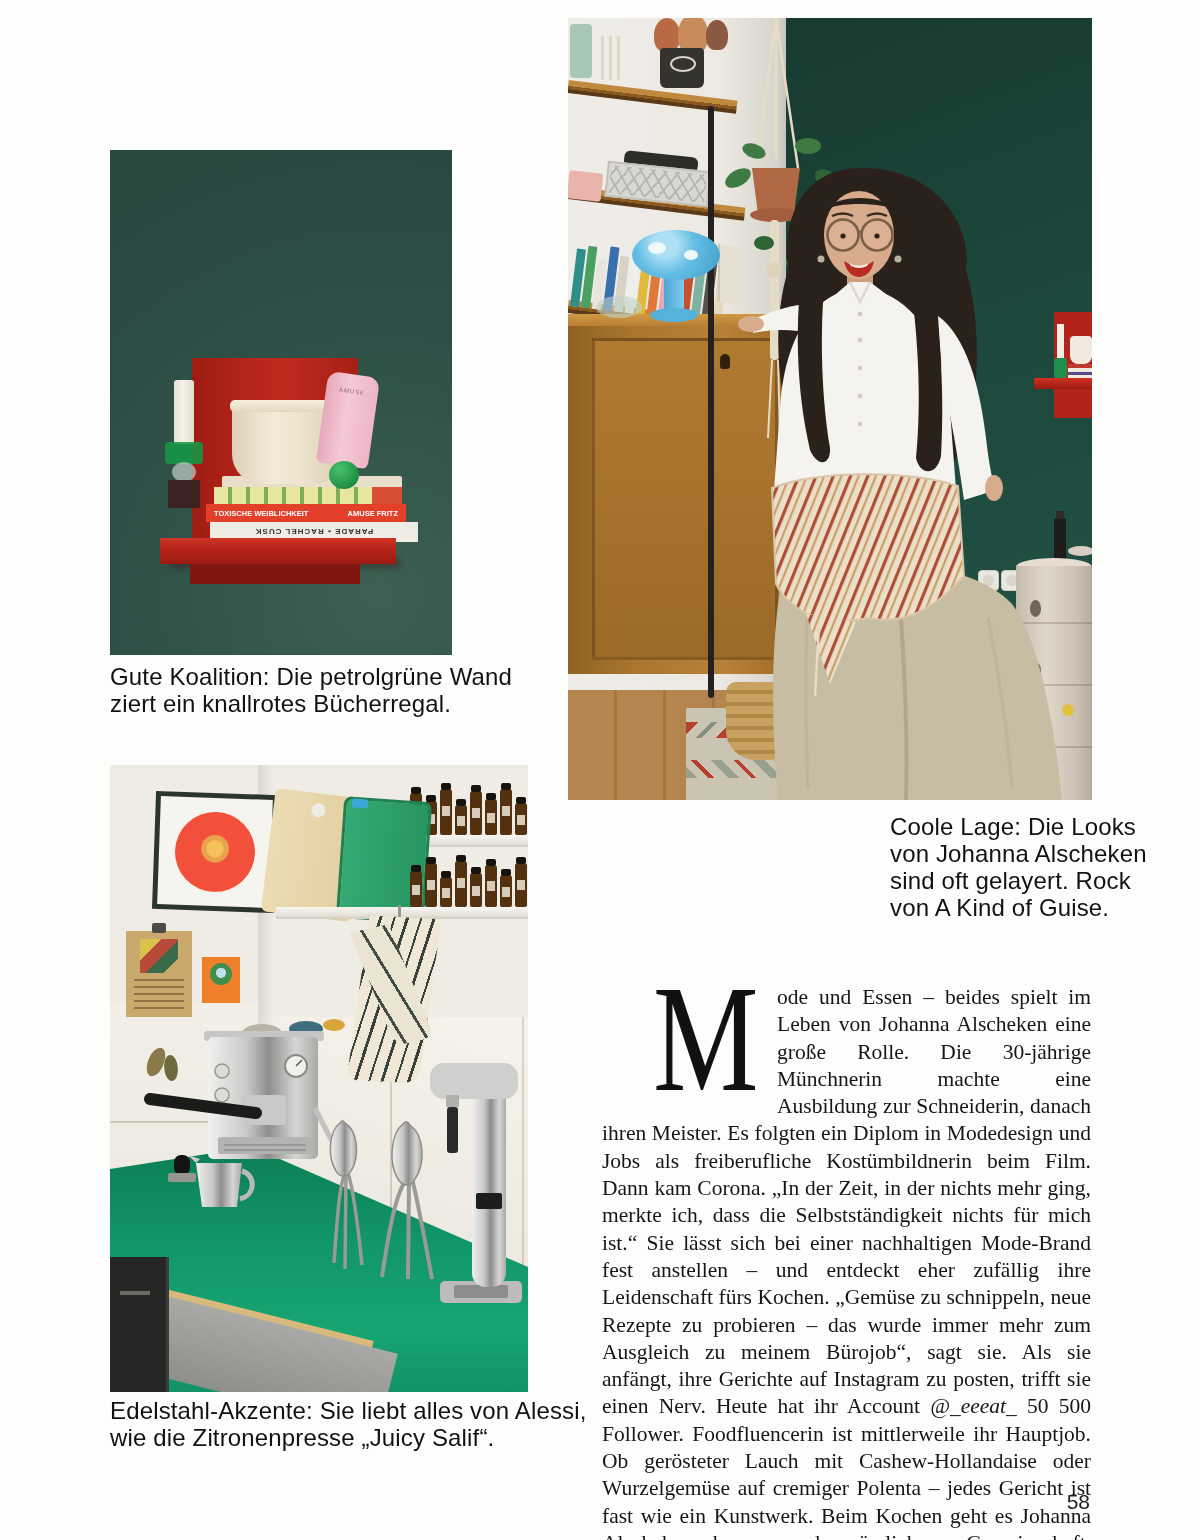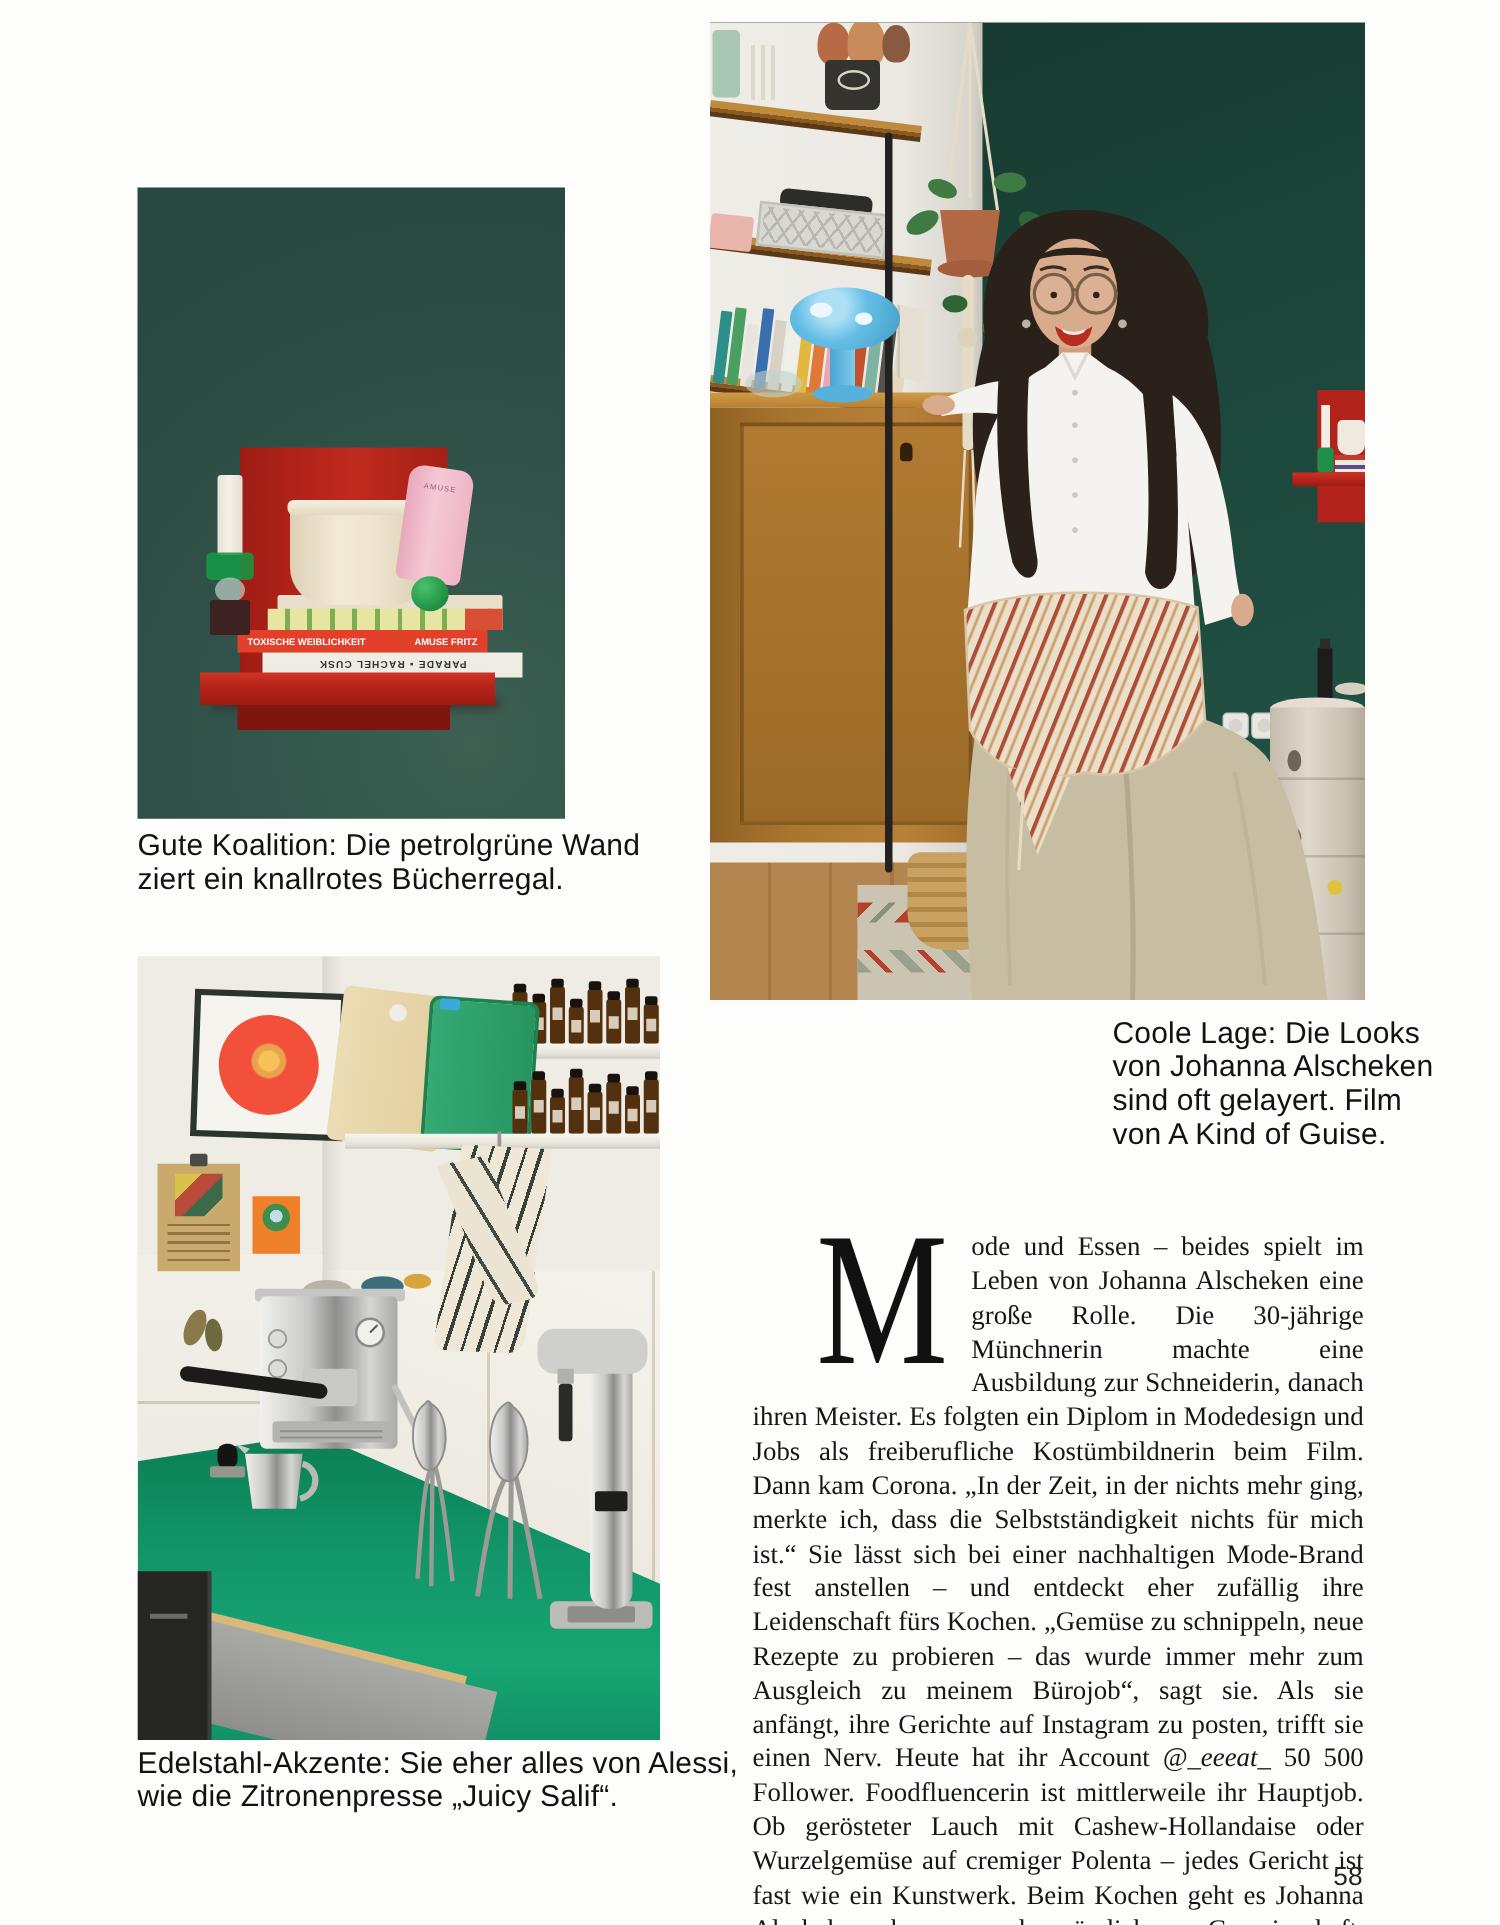--- a/index.html
+++ b/index.html
@@ -31,21 +31,21 @@
      background:radial-gradient(circle at 78% 88%, #3d6053 0%, #2f5148 45%, #284840 90%);}
   .p1-panel{left:82px;top:208px;width:166px;height:186px;
      background:linear-gradient(90deg,#9e1d13,#b2231a 30%,#c02a1e 55%,#a51f15);}
   .p1-board{left:50px;top:388px;width:236px;height:26px;
      background:linear-gradient(180deg,#d03527,#b8241a 40%,#9c1b12);}
   .p1-board2{left:80px;top:414px;width:170px;height:20px;background:#7e150e;}
   .p1-papers{left:112px;top:326px;width:180px;height:12px;background:#e8dfca;border-radius:2px;}
   .p1-book-top{left:104px;top:337px;width:188px;height:17px;
      background:repeating-linear-gradient(90deg,#e7e6a0 0 14px,#7fae52 14px 18px);}
   .p1-book-top-end{left:262px;top:337px;width:30px;height:17px;background:#d84f35;}
-  .p1-book-mid{left:80px;top:354px;width:200px;height:18px;background:#e2402b;
+  .p1-book-mid{left:96px;top:354px;width:200px;height:18px;background:#e2402b;
      color:#fff;font-size:7.5px;font-weight:bold;display:flex;align-items:center;
      justify-content:space-between;padding:0 8px;box-sizing:border-box;white-space:nowrap;overflow:hidden;}
   .p1-book-btm{left:100px;top:372px;width:208px;height:20px;background:#efece4;
      color:#333;font-size:8px;font-weight:bold;display:flex;align-items:center;justify-content:center;
      transform:rotate(180deg);letter-spacing:1px;white-space:nowrap;overflow:hidden;}
   .p1-pot{left:122px;top:252px;width:112px;height:82px;border-radius:6px 6px 30px 30px;
      background:linear-gradient(90deg,#ddd0b6,#f2ead8 35%,#efe5cf 60%,#d8cbb0);}
   .p1-pot-rim{left:120px;top:250px;width:116px;height:12px;border-radius:5px;
      background:linear-gradient(180deg,#f6efdf,#e4d8bf);}
   .p1-candle{left:64px;top:230px;width:20px;height:64px;background:linear-gradient(90deg,#e7e2d6,#f5f1e8 45%,#e3ddcf);border-radius:3px 3px 0 0;}
@@ -367,21 +367,21 @@
       <path d="M204 470 C250 452 340 452 390 468 L396 558 C360 598 330 606 300 600 C260 610 224 596 208 566 Z" fill="url(#wrapstripes)" stroke="#d9c6a8" stroke-width="2"></path>
       <path d="M238 596 L288 604 L262 666 Z" fill="url(#wrapstripes)"></path>
       <path d="M251 608 L247 678" stroke="#e6dcc4" stroke-width="2.5" fill="none"></path>
       <path d="M236 240 C226 300 228 372 242 432 C250 450 263 447 262 430 C252 370 252 300 258 250 Z" fill="#2a211b"></path>
       <path d="M340 250 C350 310 354 382 348 440 C352 458 369 458 373 438 C377 372 372 300 360 246 Z" fill="#2a211b"></path>
     </g>
   </svg>
 </div>
 <div class="caption" id="caption-portrait">Coole Lage: Die Looks
 von Johanna Alscheken
-sind oft gelayert. Film
+sind oft gelayert. Rock
 von A Kind of Guise.</div>
 
 <div class="photo" id="photo-kitchen">
   <div class="abs p3-tiles-left"></div>
   <div class="abs p3-tiles-right"></div>
   <div class="abs p3-corner"></div>
 
   <div class="abs p3-frame">
       <div class="circle"></div>
     </div>
@@ -485,20 +485,20 @@
       <rect x="330" y="516" width="82" height="22" rx="5" fill="#bcbcba"></rect>
       <rect x="344" y="520" width="54" height="13" rx="2" fill="#8d8d8b"></rect>
       <rect x="362" y="300" width="34" height="222" rx="14" fill="url(#chromeH)"></rect>
       <rect x="320" y="298" width="88" height="36" rx="14" fill="#cfcfcd"></rect>
       <rect x="336" y="330" width="13" height="12" fill="#b0b0ae"></rect>
       <rect x="337" y="342" width="11" height="46" rx="3" fill="#2a2a28"></rect>
       <rect x="366" y="428" width="26" height="16" rx="2" fill="#1d1d1b"></rect>
     </g>
   </svg>
 </div>
-<div class="caption" id="caption-kitchen">Edelstahl-Akzente: Sie eher alles von Alessi,
+<div class="caption" id="caption-kitchen">Edelstahl-Akzente: Sie liebt alles von Alessi,
 wie die Zitronenpresse „Juicy Salif“.</div>
 
 <div id="article">
   <span class="dropcap">M</span><span>ode und Essen – beides spielt im Leben von Johanna Alscheken eine große Rolle. Die 30-jährige Münchnerin machte eine Ausbildung zur Schneiderin, danach ihren Meister. Es folgten ein Diplom in Modedesign und Jobs als freiberufliche Kostümbildnerin beim Film. Dann kam Corona. „In der Zeit, in der nichts mehr ging, merkte ich, dass die Selbstständigkeit nichts für mich ist.“ Sie lässt sich bei einer nachhaltigen Mode-Brand fest anstellen – und entdeckt eher zufällig ihre Leidenschaft fürs Kochen. „Gemüse zu schnippeln, neue Rezepte zu probieren – das wurde immer mehr zum Ausgleich zu meinem Bürojob“, sagt sie. Als sie anfängt, ihre Gerichte auf Instagram zu posten, trifft sie einen Nerv. Heute hat ihr Account </span><span class="handle">@_eeeat_</span><span> 50 500 Follower. Foodfluencerin ist mittlerweile ihr Hauptjob. Ob gerösteter Lauch mit Cashew-Hollandaise oder Wurzelgemüse auf cremiger Polenta – jedes Gericht ist fast wie ein Kunstwerk. Beim Kochen geht es Johanna Alscheken aber um mehr, nämlich um Gemeinschaft, Genuss und Selfcare. </span>
 </div>
 
 <div id="page-number">58</div>
 
 </body></html>

